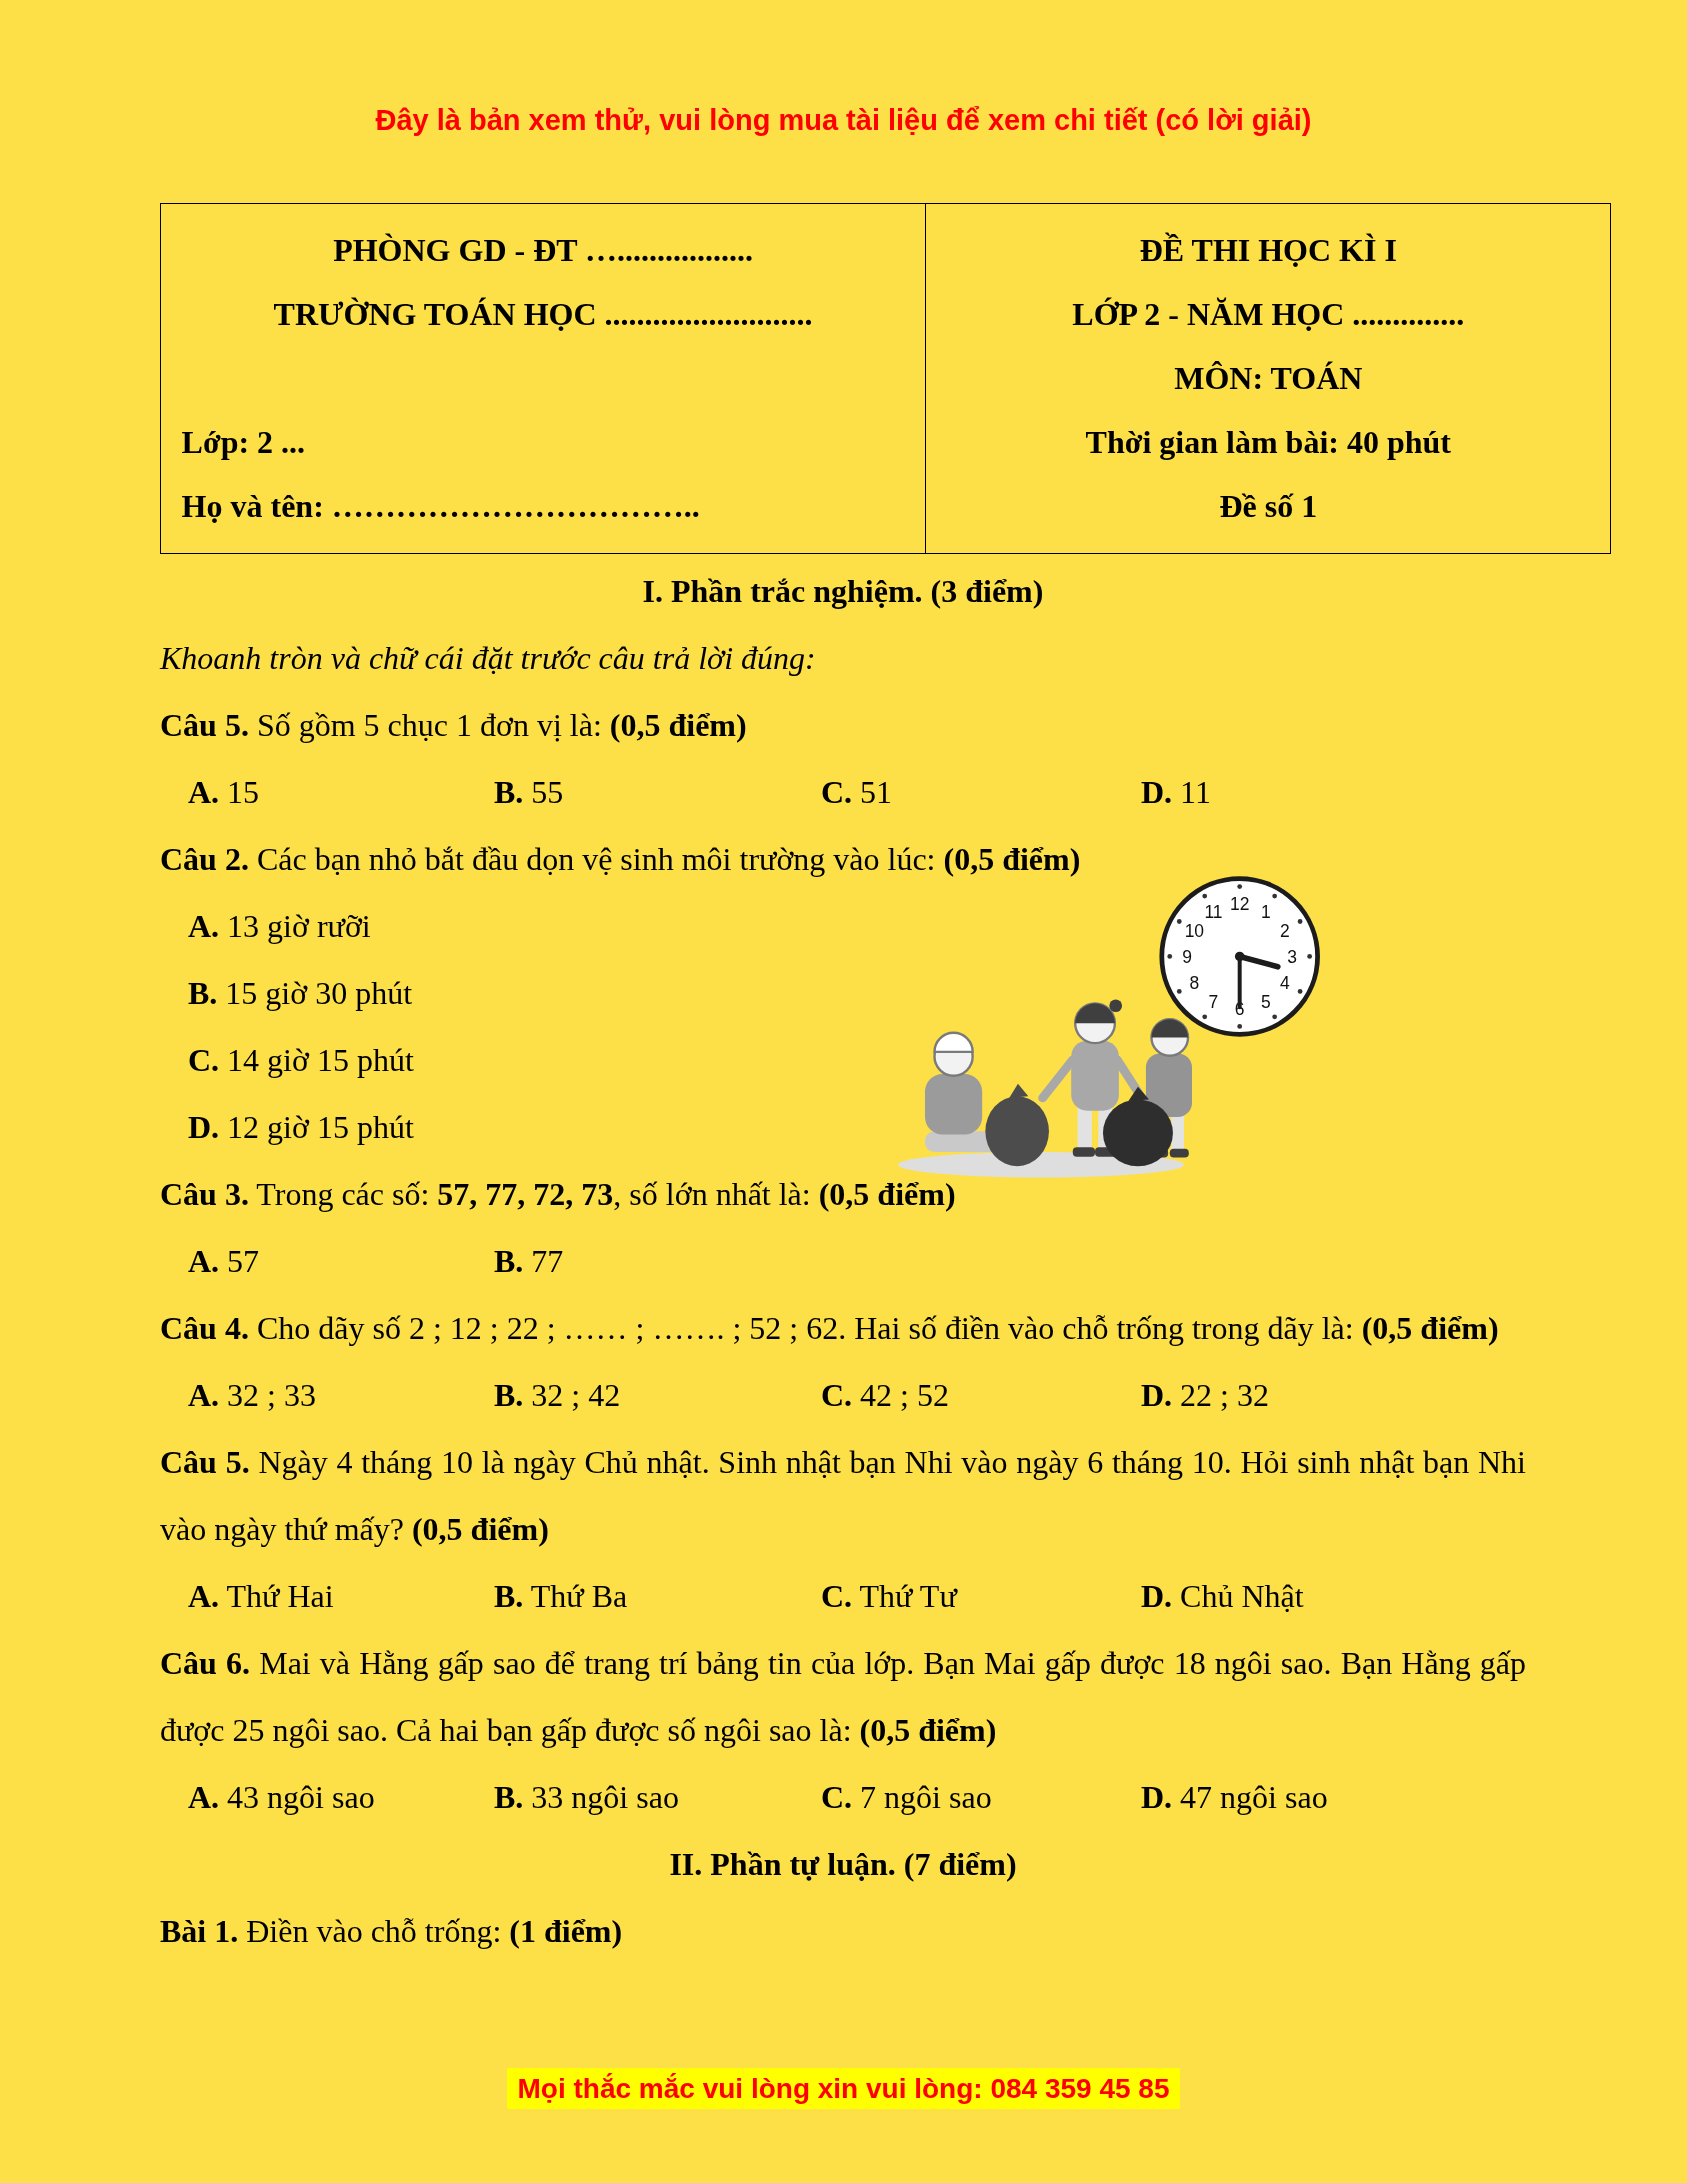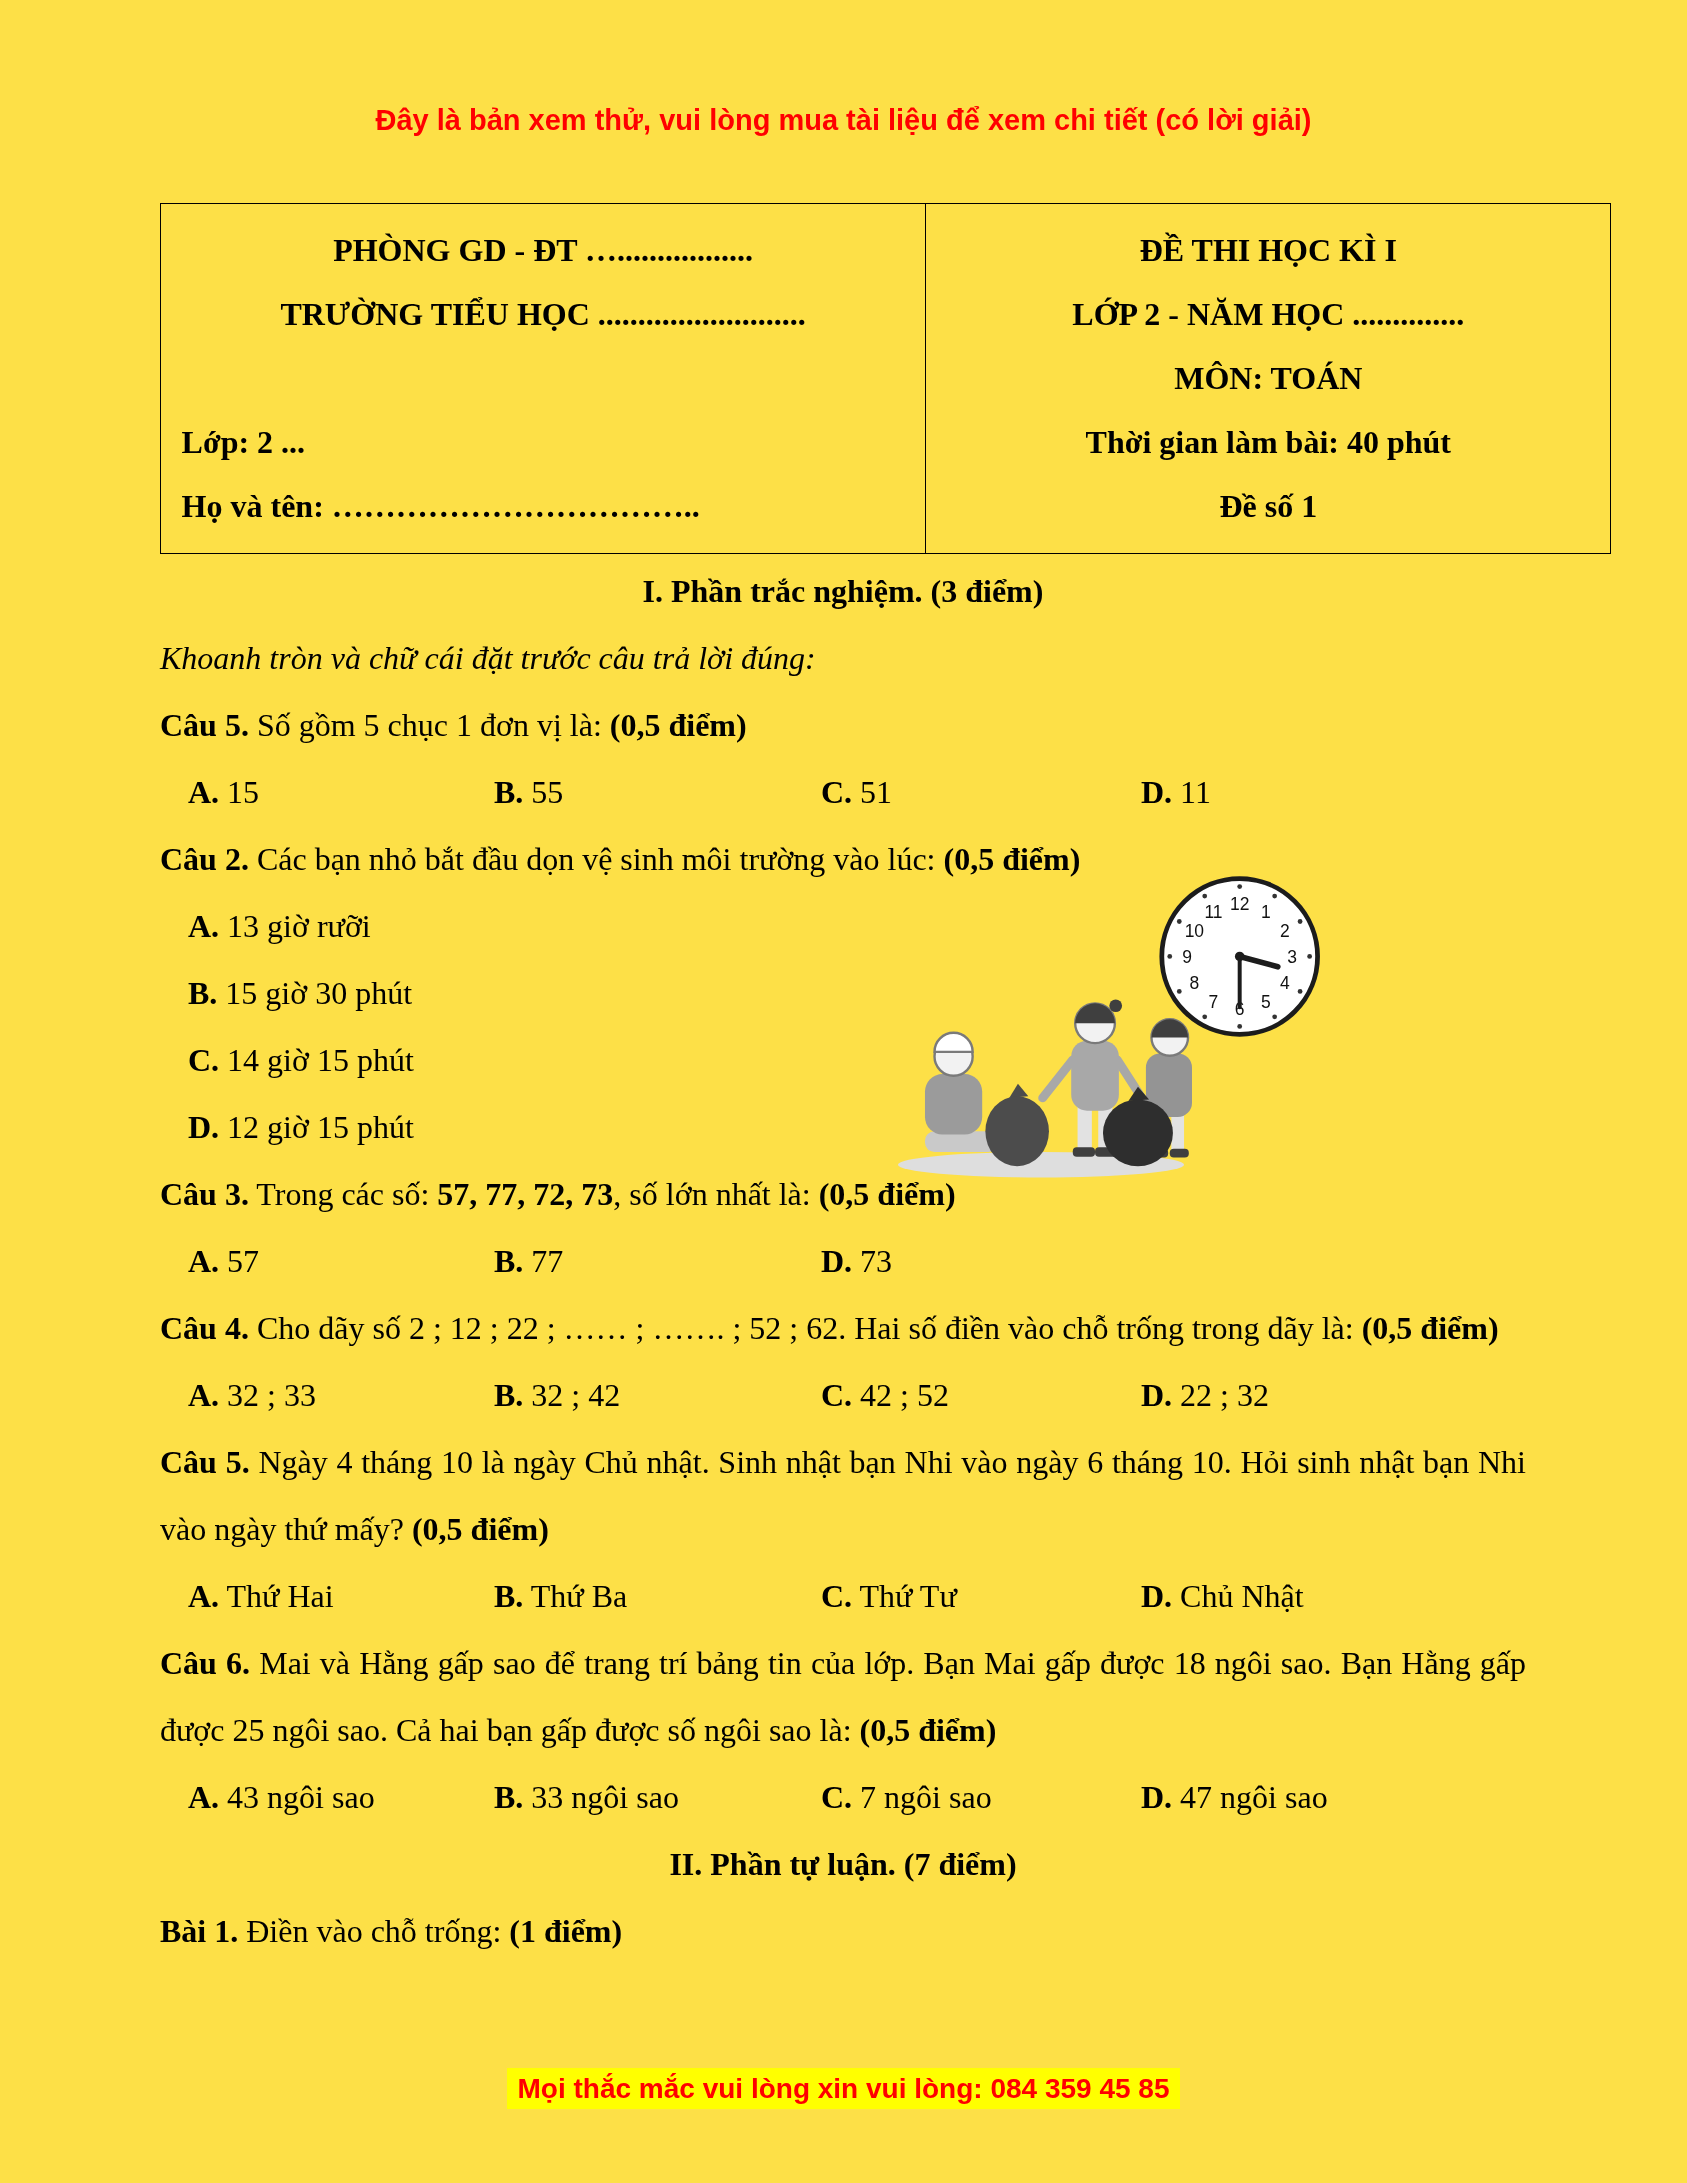--- a/index.html
+++ b/index.html
@@ -86,21 +86,21 @@
 
 <div class="page">
 
   <div class="top-notice">Đây là bản xem thử, vui lòng mua tài liệu để xem chi tiết (có lời giải)</div>
 
   <table class="header-table">
     <tbody>
         <tr>
       <td class="cell-left">
         <div class="center">PHÒNG GD - ĐT ….................</div>
-        <div class="center">TRƯỜNG TIỂU HỌC ..........................</div>
+        <div class="center">TRƯỜNG TOÁN HỌC ..........................</div>
         <div class="spacer"></div>
         <div>Lớp: 2 ...</div>
         <div>Họ và tên: ……………………………..</div>
       </td>
       <td class="cell-right">
         <div class="center">ĐỀ THI HỌC KÌ I</div>
         <div class="center">LỚP 2 - NĂM HỌC ..............</div>
         <div class="center">MÔN: TOÁN</div>
         <div class="center">Thời gian làm bài: 40 phút</div>
         <div class="center">Đề số 1</div>
@@ -215,21 +215,20 @@
 
     <p class="q">
       <span class="b">Câu 3.</span>
       <span>Trong các số:</span>
       <span class="b">57, 77, 72, 73</span><span>, số lớn nhất là:</span>
       <span class="b">(0,5 điểm)</span>
     </p>
     <div class="opts">
       <span class="c1"><span class="b">A.</span> <span>57</span></span>
       <span class="c2"><span class="b">B.</span> <span>77</span></span>
-      <span class="c4"><span class="b">D.</span> <span>73</span></span>
     </div>
 
     <p class="q">
       <span class="b">Câu 4.</span>
       <span>Cho dãy số 2 ; 12 ; 22 ; …… ; ……. ; 52 ; 62. Hai số điền vào chỗ trống trong dãy là:</span>
       <span class="b">(0,5 điểm)</span>
     </p>
     <div class="opts">
       <span class="c1"><span class="b">A.</span> <span>32 ; 33</span></span>
       <span class="c2"><span class="b">B.</span> <span>32 ; 42</span></span>

